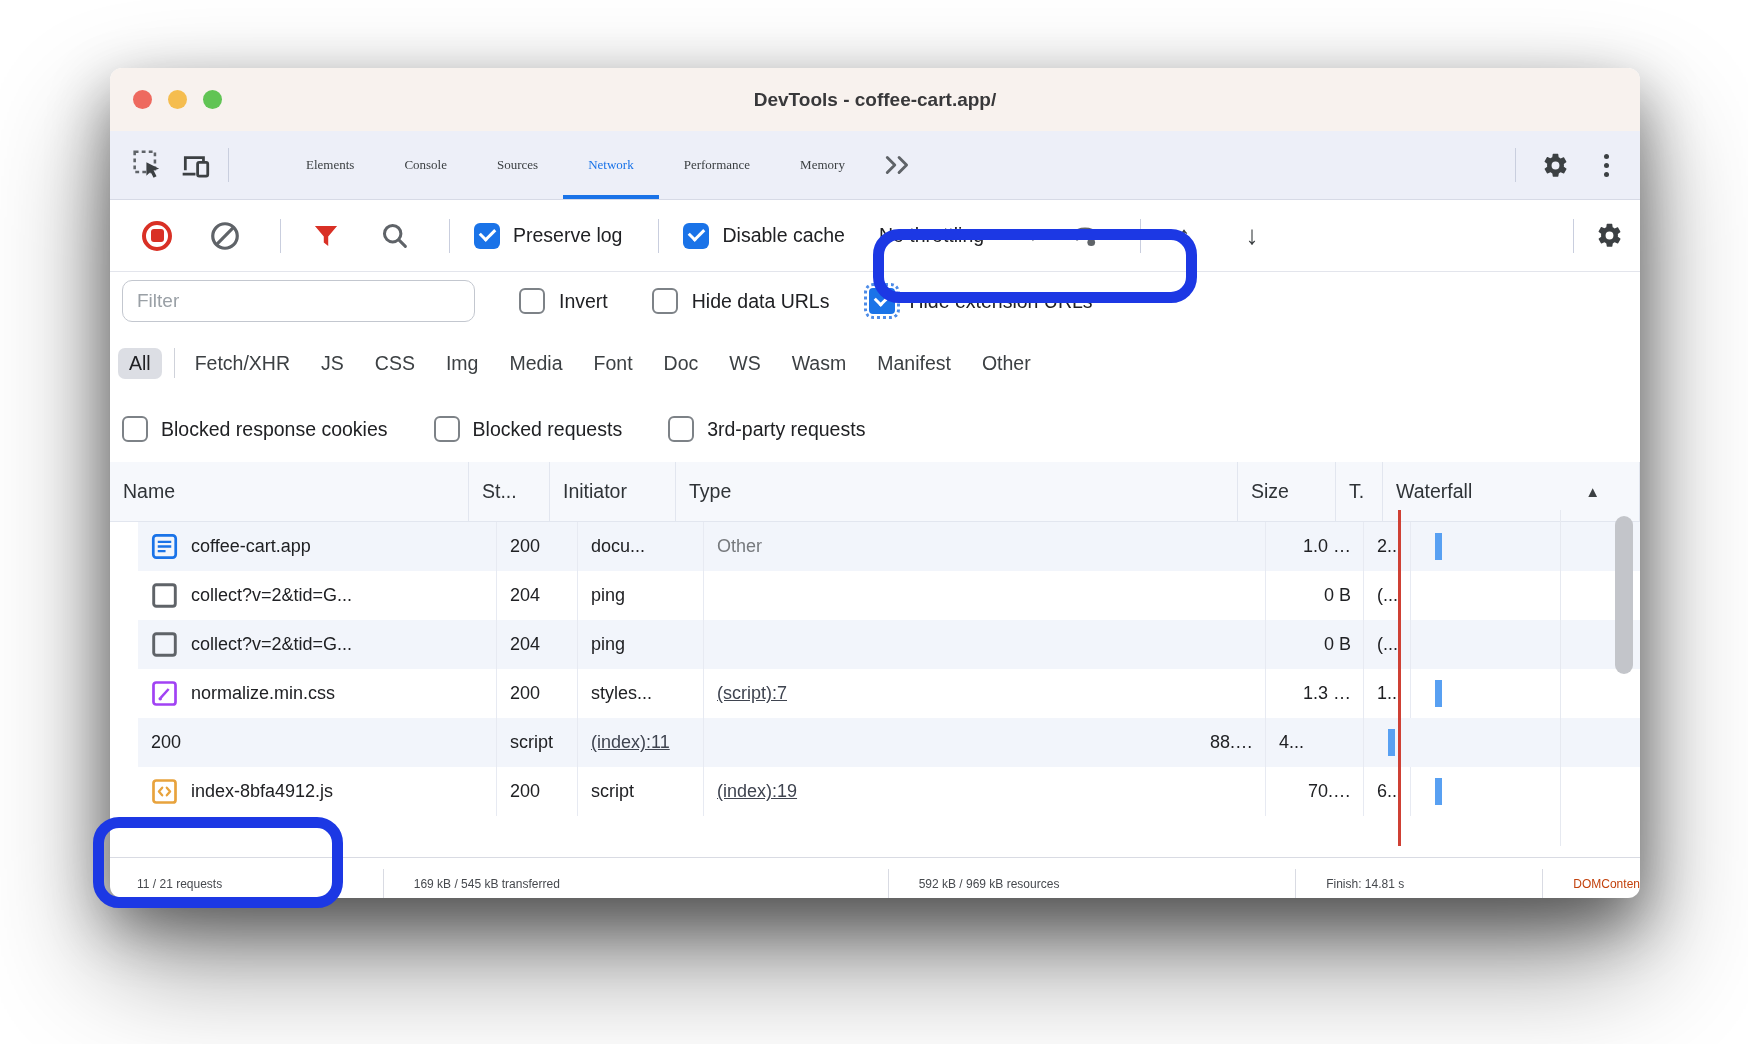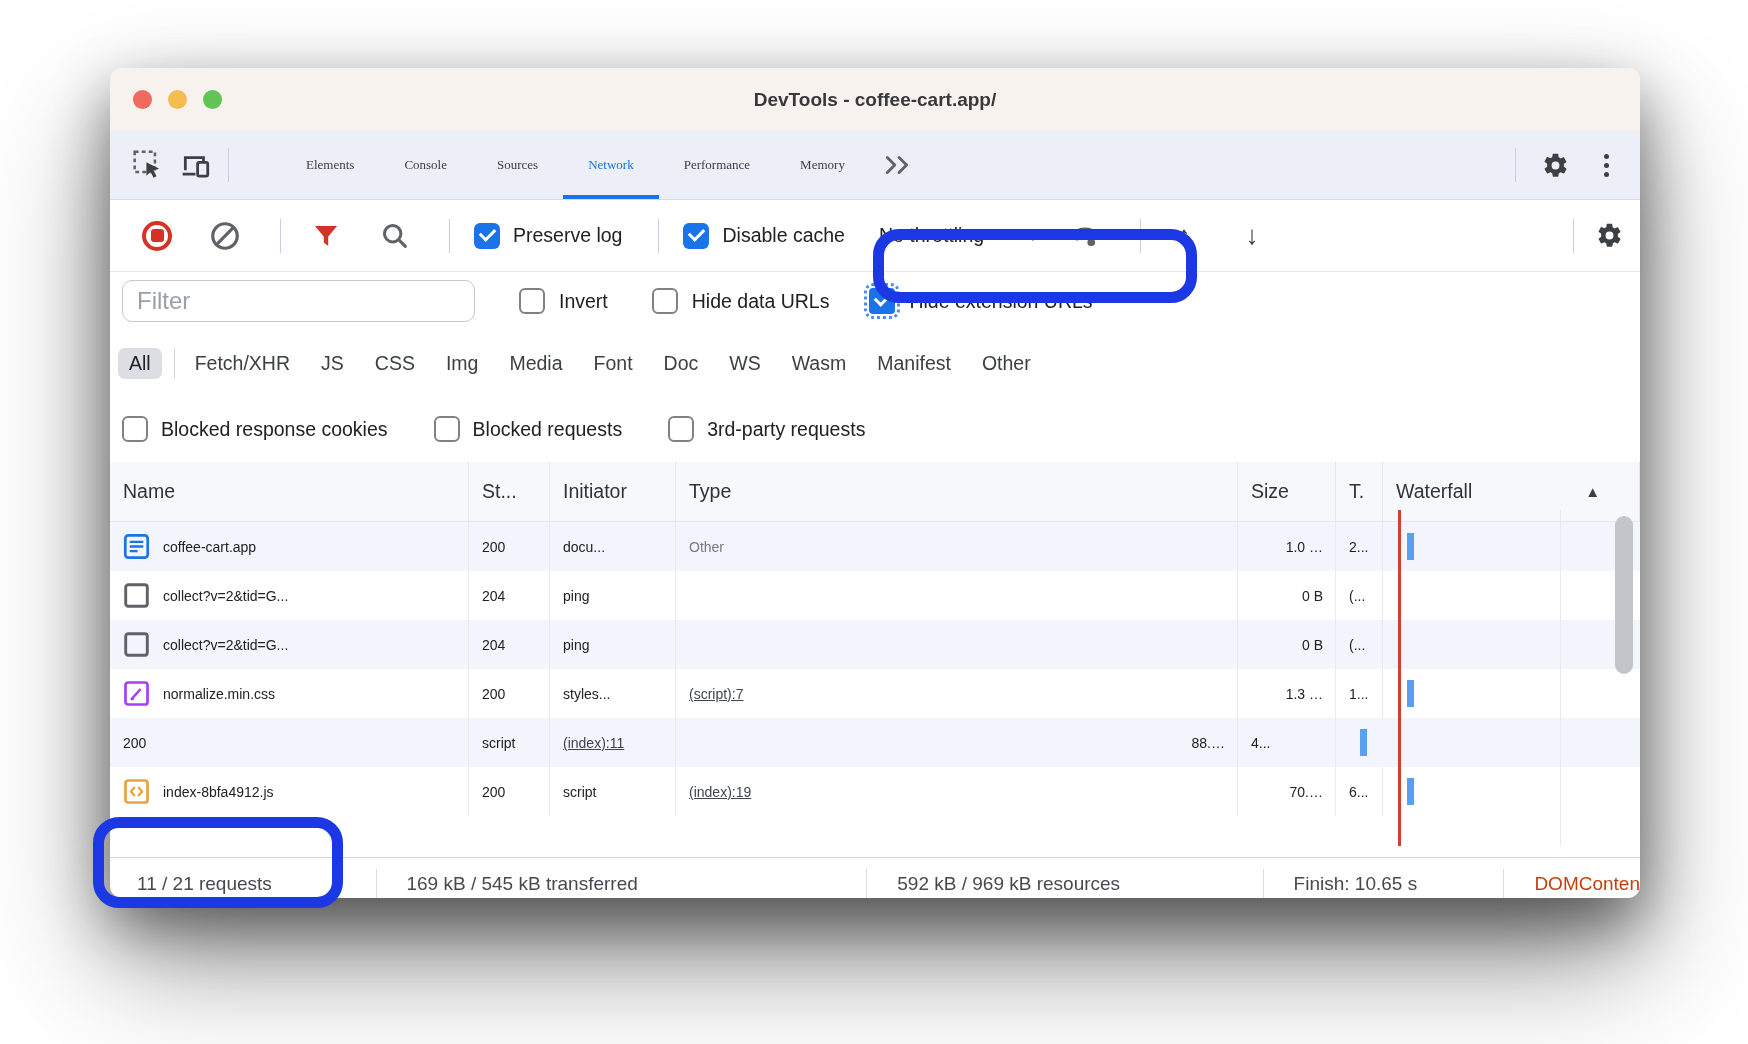--- a/index.html
+++ b/index.html
@@ -42,21 +42,21 @@
   .cb.checked { background:#1a73e8; }
   .cb.checked::after { content:""; position:absolute; left:6px; top:5px; width:12px; height:7px; border-left:3px solid #fff; border-bottom:3px solid #fff; transform:rotate(-45deg); }
   .cb.un { background:#fff; border:2.5px solid #7d8287; }
   .cb-label { font-size:19.5px; color:#202124; margin-left:13px; }
   .throttle { display:flex; align-items:center; font-size:19.5px; color:#202124; margin:0 10px 0 6px; cursor:pointer; }
   .caret { font-size:14px; color:#3c4043; margin-left:42px; }
   .arrow-glyph { font-size:26px; color:#3c4043; font-weight:600; }
 
   
   .filterrow { height:58px; display:flex; align-items:center; flex:none; padding-left:12px; }
-  .filter-input { width:353px; height:42px; border:1.5px solid #c3c7cf; border-radius:10px; font-size:24px; color:#0369a1; padding:0 14px; outline:none; font-family:inherit; }
+  .filter-input { width:353px; height:42px; border:1.5px solid #c3c7cf; border-radius:10px; font-size:19px; color:#0369a1; padding:0 14px; outline:none; font-family:inherit; }
   .filter-input::placeholder { color:#9aa0a6; }
   .fr-group { display:flex; align-items:center; margin-left:44px; cursor:pointer; }
   .fr-group .cb-label { margin-left:14px; }
   .focus-ring { outline:3px dotted #4d8ce8; outline-offset:2px; border-radius:4px; }
 
   
   .chipsrow { height:66px; display:flex; align-items:center; flex:none; padding-left:8px; font-size:19.5px; color:#3c4043; }
   .chip { margin-right:31px; cursor:pointer; white-space:nowrap; }
   .chip.all { background:#dcdee4; color:#202124; border-radius:7px; padding:4px 11px; margin-right:0; }
   .chip-div { width:1px; height:30px; background:#cfd2da; margin:0 20px 0 12px; }
@@ -64,40 +64,40 @@
   
   .blockedrow { height:66px; display:flex; align-items:center; flex:none; padding-left:12px; }
   .blockedrow .cb-group { margin-right:46px; }
 
   
   .grid-head { height:60px; background:#f6f8fc; border-bottom:1px solid #e2e6ef; display:grid; grid-template-columns:359px 81px 126px 562px 98px 47px 1fr; flex:none; font-size:19.5px; color:#2f3337; position:relative; }
   .grid-head > div { display:flex; align-items:center; padding-left:13px; border-right:1px solid #e2e6ef; cursor:pointer; overflow:hidden; white-space:nowrap; }
   .grid-head > div:last-child { border-right:none; }
   .sort-arrow { position:absolute; right:40px; top:0; height:100%; display:flex; align-items:center; font-size:15px; color:#3c4043; }
   .rows { flex:none; position:relative; }
-  .rrow { height:49px; display:grid; grid-template-columns:359px 81px 126px 562px 98px 47px 1fr; font-size:14px; color:#202124; cursor:pointer; }
+  .rrow { height:49px; display:grid; grid-template-columns:359px 81px 126px 562px 98px 47px 1fr; font-size:18px; color:#202124; cursor:pointer;margin-left:28px; }
   .rrow.alt { background:#f2f5fb; }
   .rrow > div { display:flex; align-items:center; padding-left:13px; border-right:1px solid #e7eaf2; overflow:hidden; white-space:nowrap; }
   .rrow > div:last-child { border-right:none; }
   .cell-name { gap:13px; }
   .cell-size { justify-content:flex-end; padding-right:12px !important; padding-left:0 !important; }
   .init-other { color:#76797d; }
   .init-link { color:#3f4450; text-decoration:underline; }
   .ficon { width:27px; height:27px; flex:none; }
   .wf-cell { position:relative; }
   .wf-bar { position:absolute; left:24px; top:11px; width:7px; height:27px; background:#58a0f2; }
   .filler { height:41px; flex:none; position:relative; }
 
   
   .wf-redline { position:absolute; left:1288px; top:442px; width:3px; height:336px; background:#cf4034; z-index:4; }
   .wf-gridline { position:absolute; left:1450px; top:442px; width:1px; height:336px; background:#e6e9f0; z-index:3; }
   .scroll-thumb { position:absolute; left:1505px; top:448px; width:18px; height:158px; border-radius:9px; background:#c3c5ca; z-index:5; cursor:pointer; }
 
   
-  .statusbar { margin-top:auto; height:53px; border-top:1px solid #d9dbe3; display:flex; align-items:center; font-size:19px; color:#46494e; flex:none; white-space:nowrap;gap:8px; }
+  .statusbar { margin-top:auto; height:53px; border-top:1px solid #d9dbe3; display:flex; align-items:center; font-size:12px; color:#46494e; flex:none; white-space:nowrap;gap:8px; }
   .seg { display:flex; align-items:center; height:100%; }
   .seg-div { width:1px; height:30px; background:#d9dbe3; }
   .s1 { width:276px; padding-left:27px; }
   .s2 { width:510px; padding-left:22px; }
   .s3 { width:408px; padding-left:22px; }
   .s4 { width:240px; padding-left:22px; }
   .s5 { flex:1; padding-left:22px; color:#c2410c; cursor:pointer; }
 
   
   .annotate { position:absolute; border:11px solid #1c38e4; border-radius:26px; z-index:50; pointer-events:none; }
@@ -395,21 +395,21 @@
   <div class="wf-gridline"></div>
   <div class="scroll-thumb"></div>
 
   <div class="statusbar">
     <span class="seg s1">11 / 21 requests</span>
     <span class="seg-div"></span>
     <span class="seg s2">169 kB / 545 kB transferred</span>
     <span class="seg-div"></span>
     <span class="seg s3">592 kB / 969 kB resources</span>
     <span class="seg-div"></span>
-    <span class="seg s4">Finish: 10.65 s</span>
+    <span class="seg s4">Finish: 14.81 s</span>
     <span class="seg-div"></span>
     <span class="seg s5">DOMConten</span>
   </div>
 
 </div>
 
 <div class="annotate ann-hide-ext"></div>
 <div class="annotate ann-requests"></div>
 
 </body></html>

